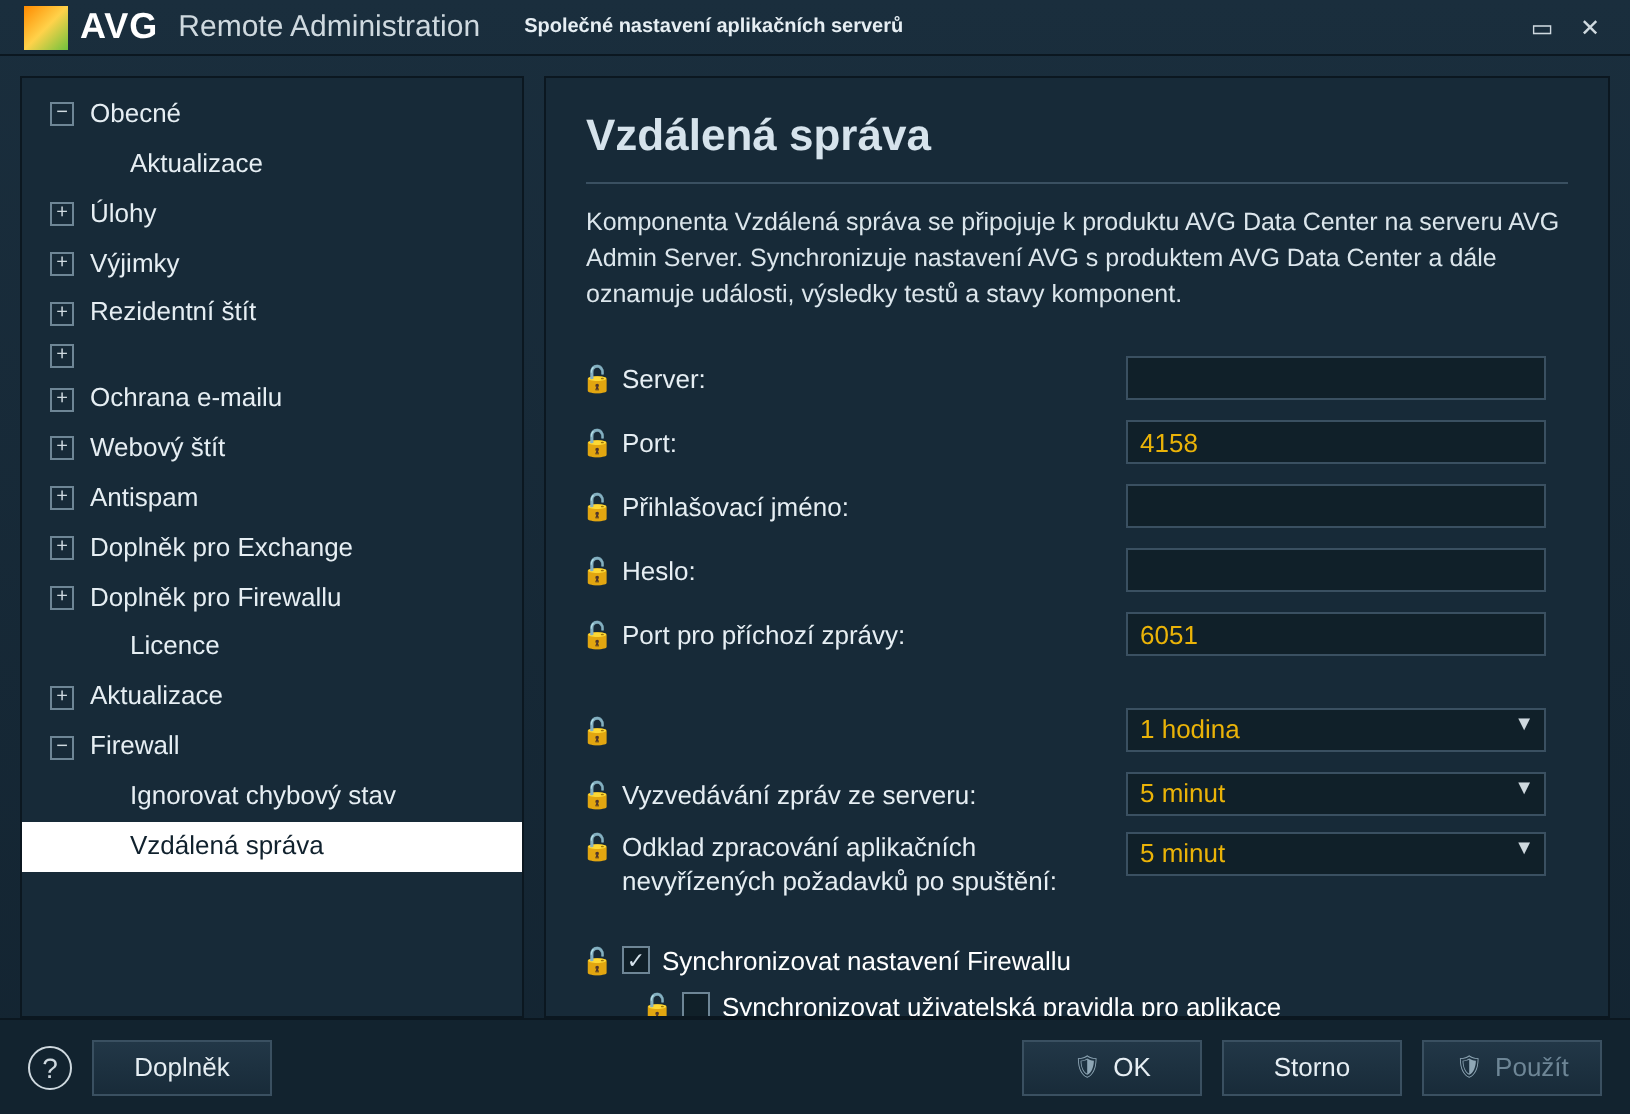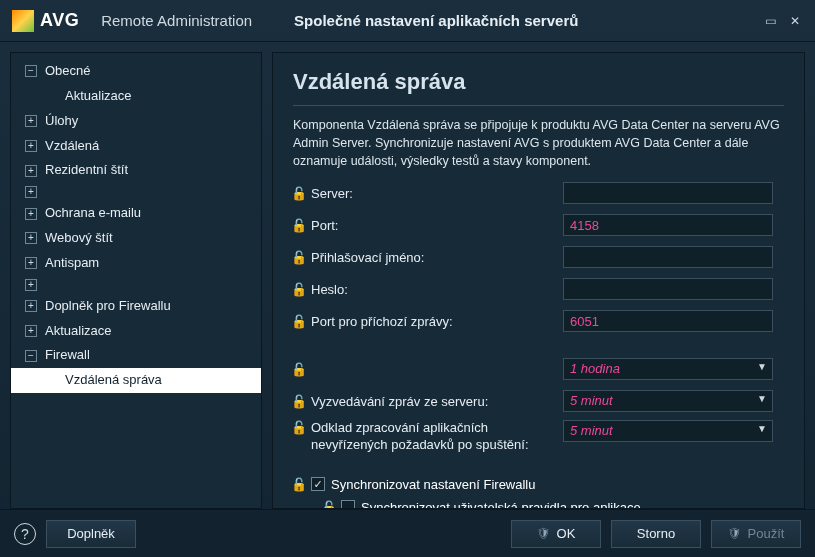--- a/index.html
+++ b/index.html
@@ -10,36 +10,35 @@
     color: #ffffff;
     background: #12232f;
   }
   .window {
     width: 815px; height: 557px;
     background: linear-gradient(#1a2e3d, #132431);
     display: flex; flex-direction: column;
     position: relative;
   }
   .titlebar {
-    height: 42px;
+    height: 28px;
     display: flex; align-items: center;
     padding: 0 12px;
     border-bottom: 1px solid #0b1720;
-    gap: 20px;
   }
   .logo-block { display: flex; align-items: center; gap: 6px; }
   .logo-square {
     width: 22px; height: 22px;
     background: linear-gradient(135deg, #ff8a00 0%, #ffd24a 50%, #6fc23d 100%);
     display: inline-block;
   }
   .logo-text { font-size: 18px; font-weight: bold; letter-spacing: .5px; }
-  .logo-sub { font-size: 15px; color: #cfd9df; font-weight: 300; margin-left: 16px; }
+  .logo-sub { font-size: 15px; color: #cfd9df; font-weight: 300; margin-left: 4px; }
   .title-main {
-    font-size: 15px; font-weight: 600;
+    font-size: 10px; font-weight: 600;
     margin-left: 22px; color: #e6eef3;
   }
   .win-controls { margin-left: auto; display: flex; gap: 8px; }
   .win-btn {
     width: 16px; height: 14px;
     display: flex; align-items: center; justify-content: center;
     color: #cfd9df; cursor: pointer; font-size: 12px;
   }
 
   .body-row { display: flex; flex: 1; min-height: 0; padding: 10px 10px 0 10px; gap: 10px; }
@@ -77,50 +76,49 @@
     background: #172a38;
     border: 1px solid #0b1720;
     padding: 16px 20px;
     overflow: auto;
   }
   .content h1 {
     font-size: 22px; font-weight: 600; color: #d6e3ec;
     margin-bottom: 10px;
   }
   .divider { border-top: 1px solid #3a5061; margin: 4px 0 10px 0; }
-  .desc { font-size: 12.5px; color: #dce6ec; line-height: 1.45; margin-bottom: 10px; }
+  .desc { font-size: 12.5px; color: #dce6ec; line-height: 1.45; margin-bottom: 20px; }
 
   .form-row {
     display: flex; align-items: center;
     margin: 6px 0;
     min-height: 26px;
   }
   .form-label {
     display: flex; align-items: flex-start; gap: 6px;
     width: 270px; color: #e6eef3;
     font-size: 13px;
   }
   .lock {
     width: 12px; display: inline-flex; justify-content: center;
     color: #cfd9df; flex-shrink: 0;
   }
   .form-label span.two-line { line-height: 1.25; }
   .form-input, .form-select {
     width: 210px; height: 22px;
     background: #102029;
     border: 1px solid #3a5061;
-    color: #ec4899;
+    color: #eab308;
     padding: 2px 6px;
     font-size: 13px;
     appearance: none;
   }
   .form-select {
     padding-right: 24px;
     position: relative;
-    font-style: italic;
   }
   .select-wrap {
     position: relative; width: 210px;
   }
   .select-wrap::after {
     content: "▼"; position: absolute; right: 6px; top: 3px;
     font-size: 10px; color: #cfd9df; pointer-events: none;
   }
 
   .section-gap { height: 10px; }
@@ -193,21 +191,21 @@
         <div class="nav-item child">
           <span class="nav-toggle"></span>
           <span class="nav-label">Aktualizace</span>
         </div>
         <div class="nav-item">
           <span class="nav-toggle">+</span>
           <span class="nav-label">Úlohy</span>
         </div>
         <div class="nav-item">
           <span class="nav-toggle">+</span>
-          <span class="nav-label">Vzdálená</span>
+          <span class="nav-label">Výjimky</span>
         </div>
         <div class="nav-item">
           <span class="nav-toggle">+</span>
           <span class="nav-label">Rezidentní štít</span>
         </div>
         <div class="nav-item">
           <span class="nav-toggle">+</span>
         </div>
         <div class="nav-item">
           <span class="nav-toggle">+</span>
@@ -216,32 +214,41 @@
         <div class="nav-item">
           <span class="nav-toggle">+</span>
           <span class="nav-label">Webový štít</span>
         </div>
         <div class="nav-item">
           <span class="nav-toggle">+</span>
           <span class="nav-label">Antispam</span>
         </div>
         <div class="nav-item">
           <span class="nav-toggle">+</span>
+          <span class="nav-label">Doplněk pro Exchange</span>
         </div>
         <div class="nav-item">
           <span class="nav-toggle">+</span>
           <span class="nav-label">Doplněk pro Firewallu</span>
+        </div>
+        <div class="nav-item child">
+          <span class="nav-toggle"></span>
+          <span class="nav-label">Licence</span>
         </div>
         <div class="nav-item">
           <span class="nav-toggle">+</span>
           <span class="nav-label">Aktualizace</span>
         </div>
         <div class="nav-item">
           <span class="nav-toggle">−</span>
           <span class="nav-label">Firewall</span>
+        </div>
+        <div class="nav-item child">
+          <span class="nav-toggle"></span>
+          <span class="nav-label">Ignorovat chybový stav</span>
         </div>
         <div class="nav-item child active">
           <span class="nav-toggle"></span>
           <span class="nav-label">Vzdálená správa</span>
         </div>
       </div>
 
     <div class="content">
       <h1>Vzdálená správa</h1>
       <div class="divider"></div>

